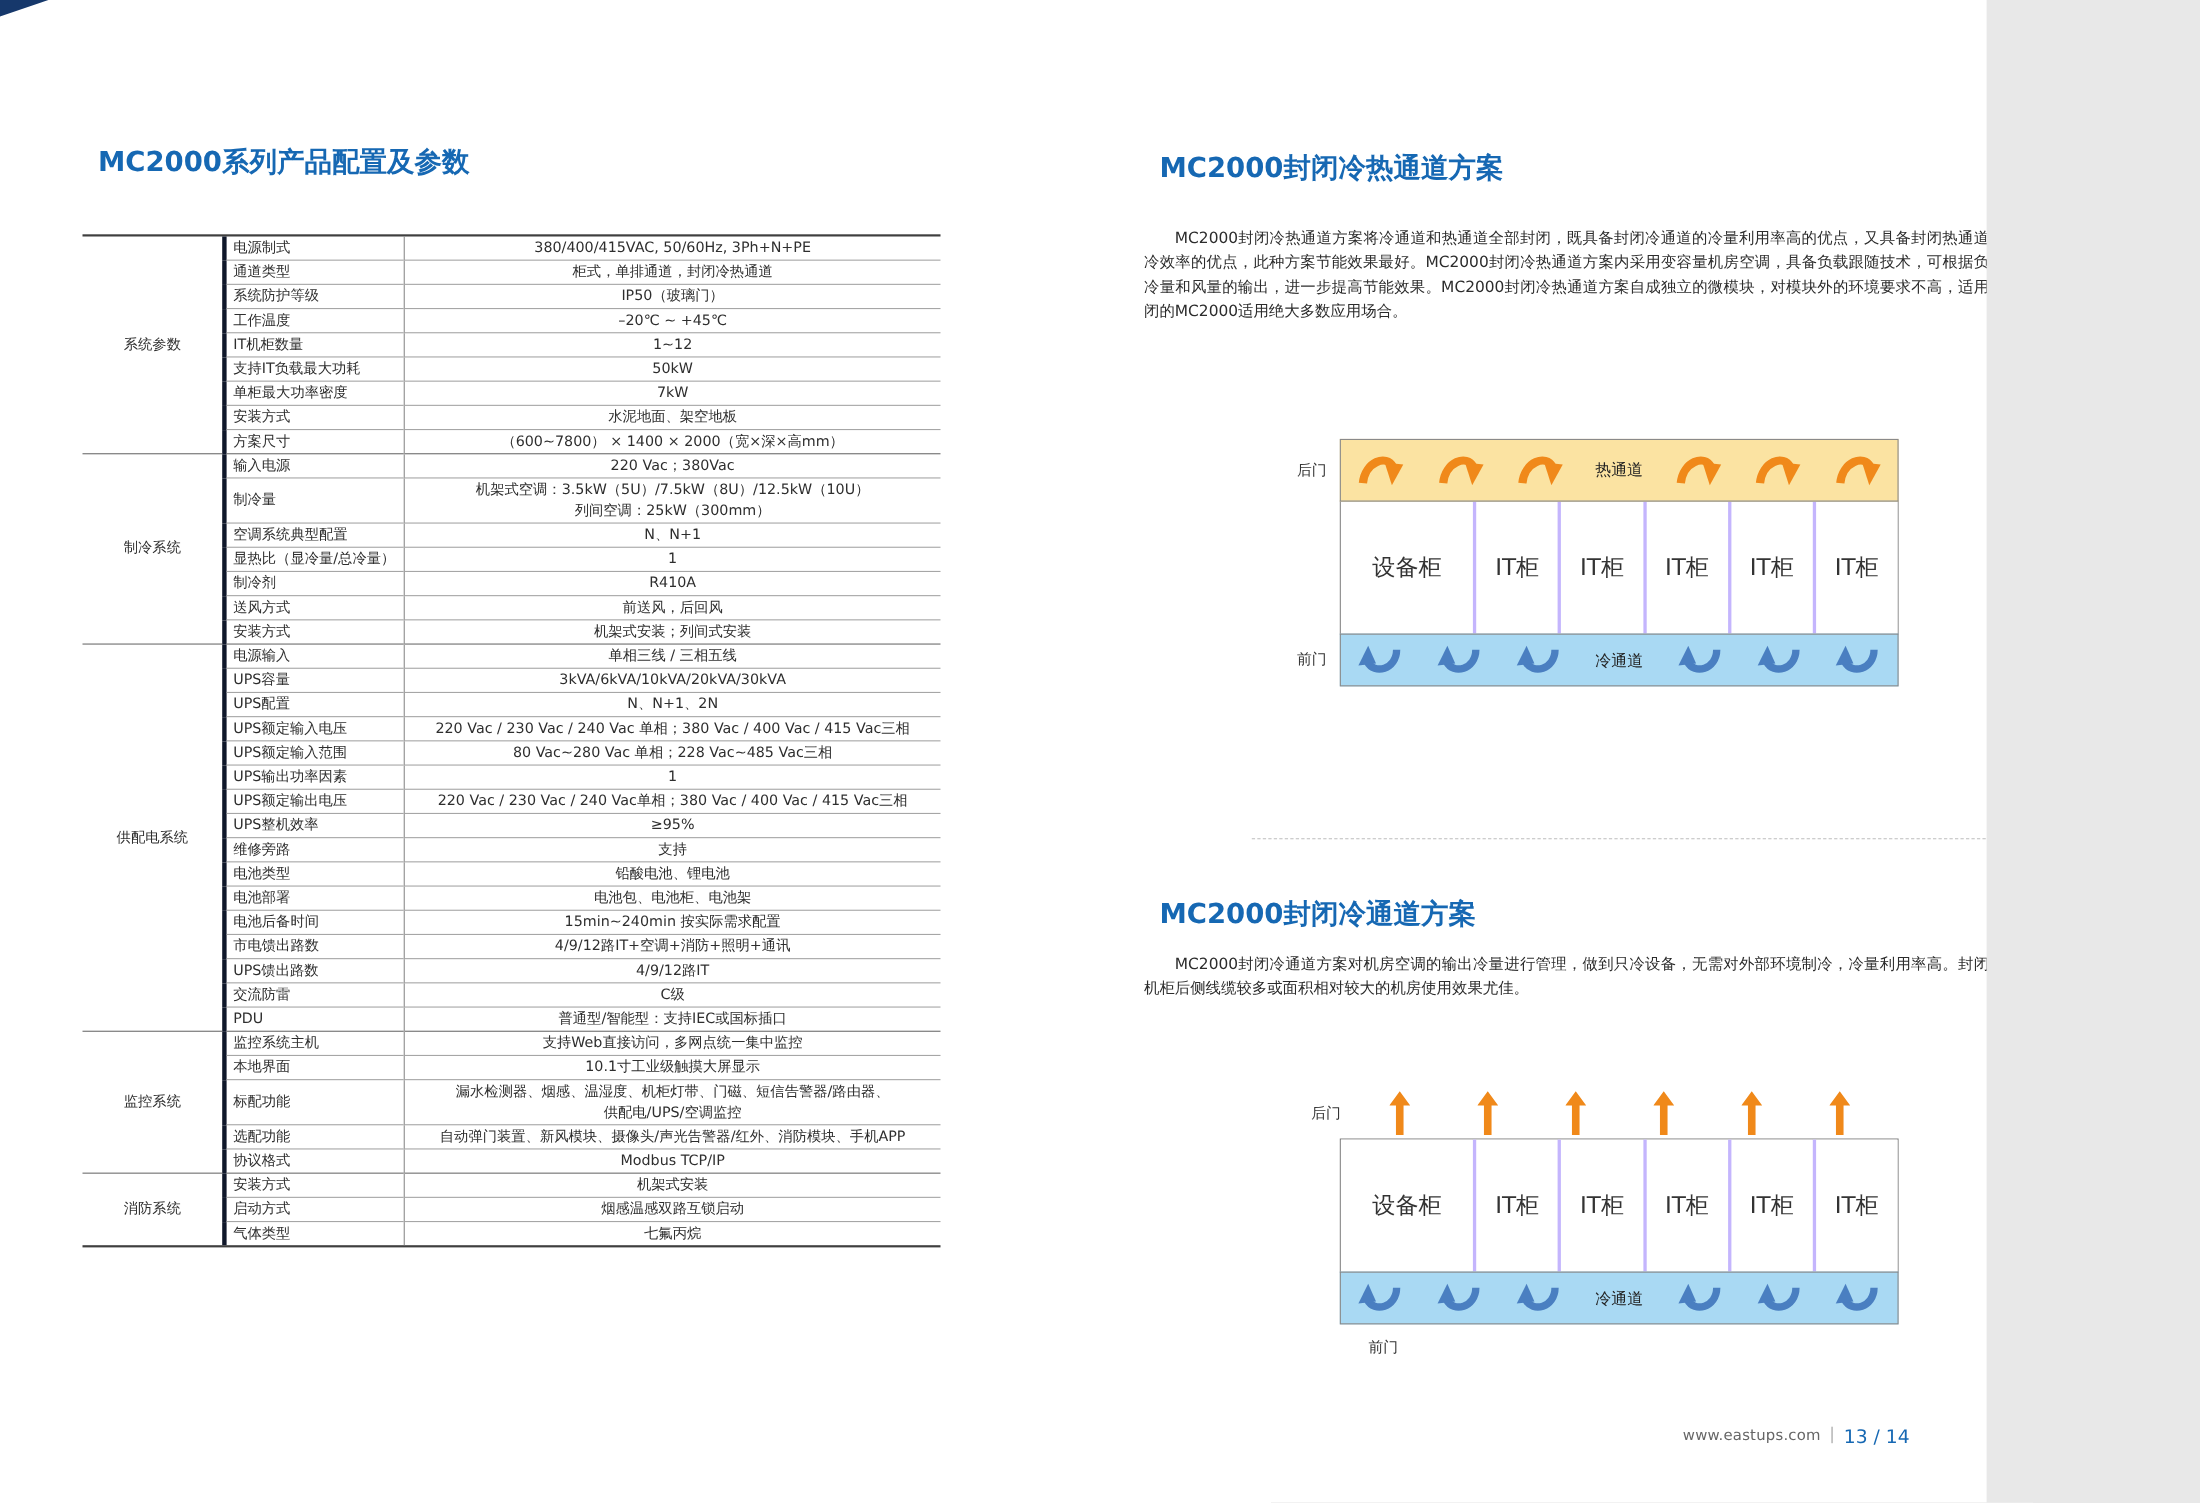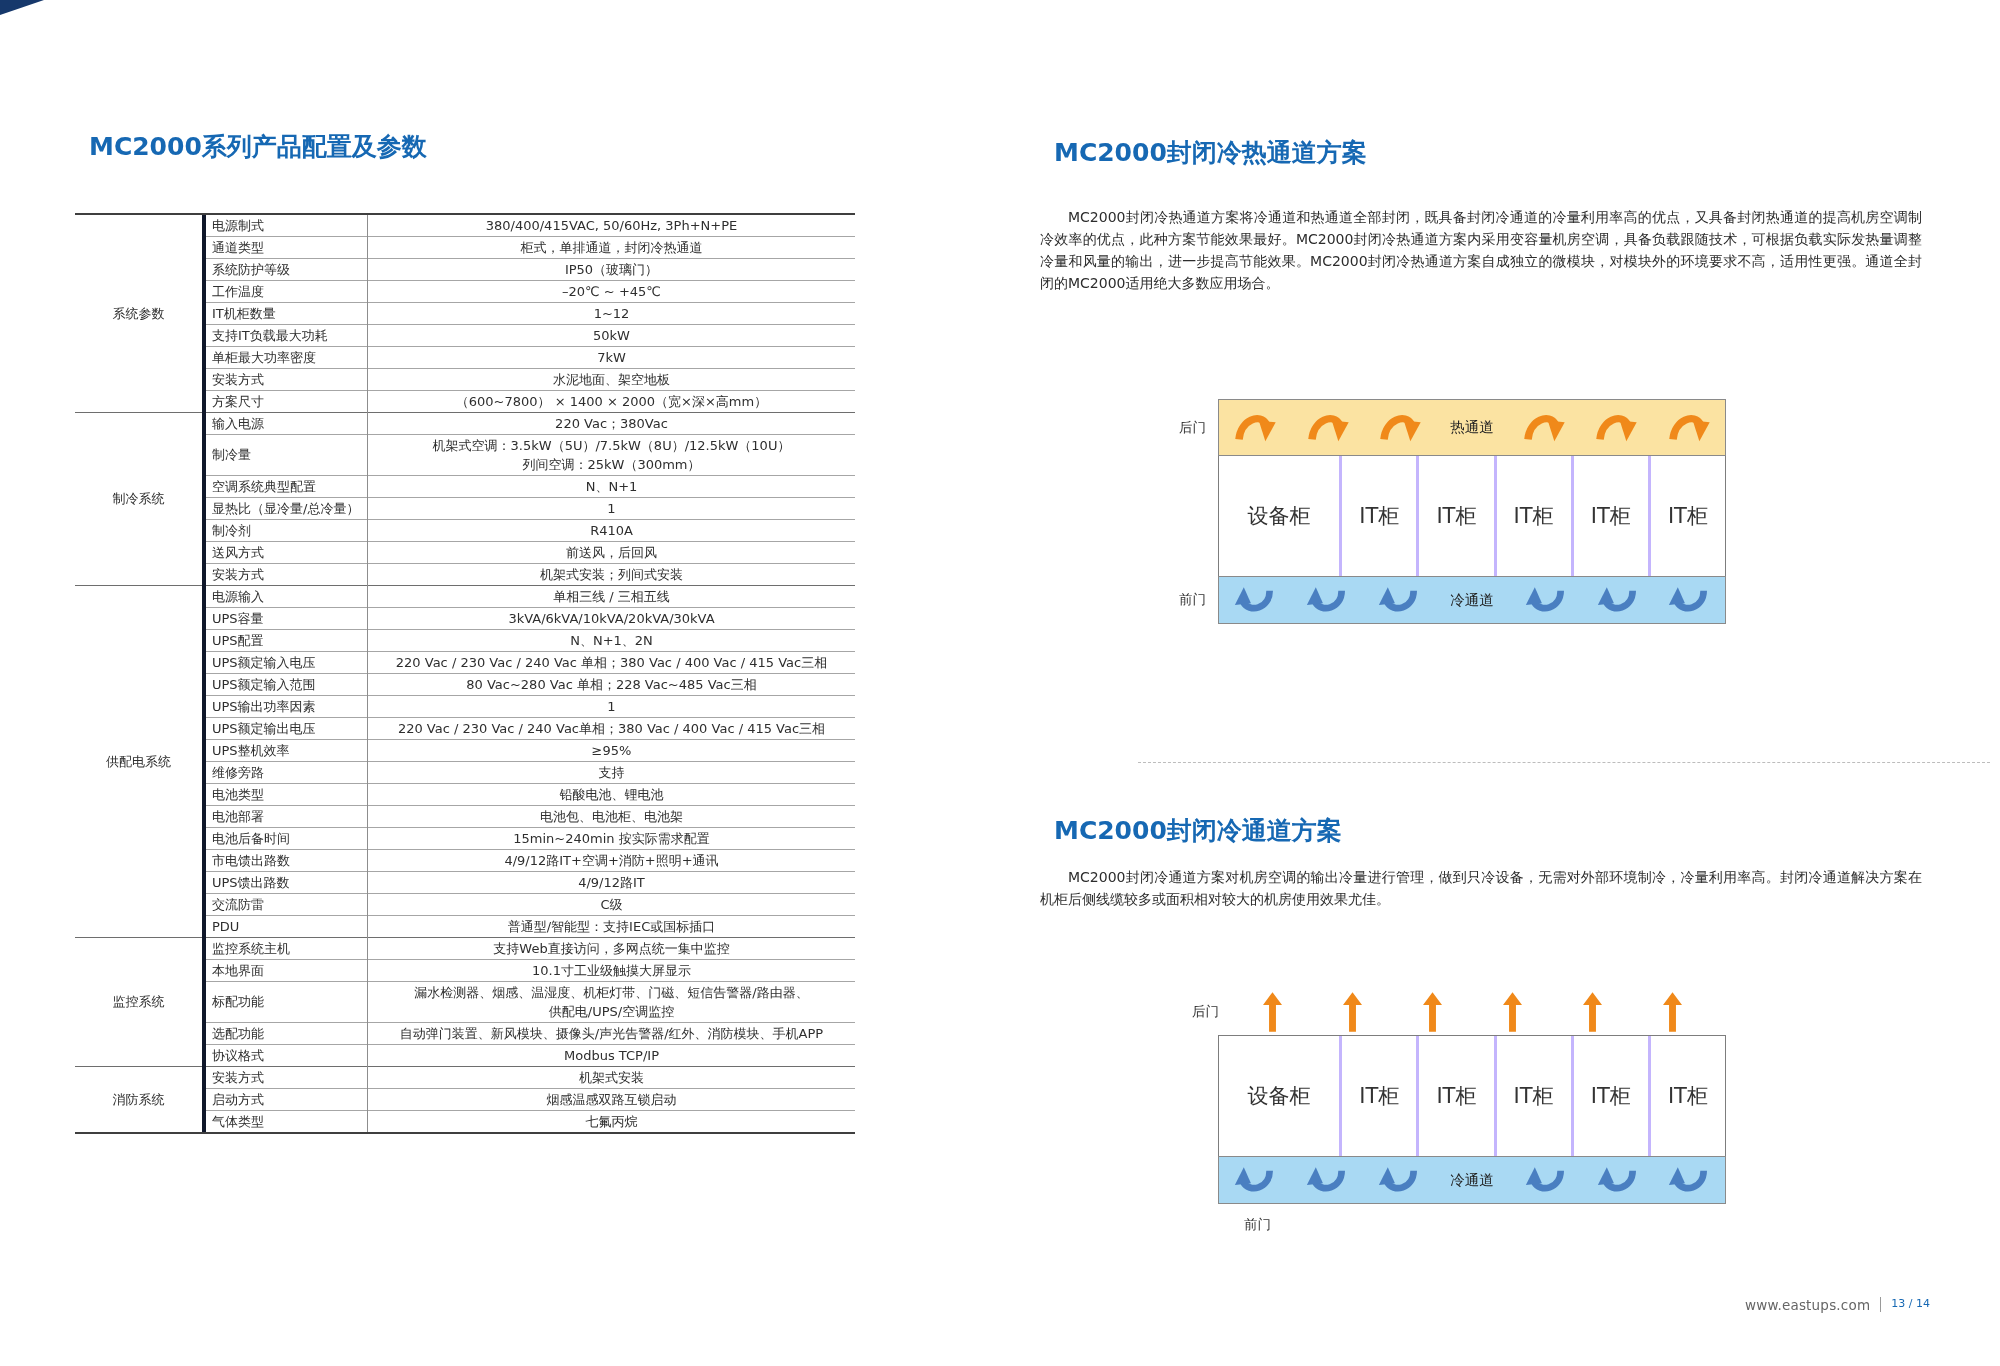--- a/index.html
+++ b/index.html
@@ -1,17 +1,17 @@
 <!DOCTYPE html>
 <html><head>
 <meta charset="utf-8">
 <style>
   html,body{margin:0;padding:0;background:#e8e8e8;}
-  .page{position:relative;width:2000px;height:1366px;background:#ffffff;overflow:hidden;
-        font-family:"DejaVu Sans","Liberation Sans",sans-serif;color:#222;}
+  .page{position:relative;width:1778px;height:1366px;background:#ffffff;overflow:hidden;
+        font-family:"DejaVu Sans","Liberation Sans",sans-serif;color:#222;padding-left:28px;}
   .corner{position:absolute;left:0;top:0;width:0;height:0;
           border-top:15px solid #16386b;border-right:44px solid transparent;}
 
   
   .left{position:absolute;left:75px;top:130px;width:780px;}
   .left h1{margin:0 0 50px 14px;font-size:25px;line-height:33px;font-weight:bold;color:#1668b3;}
   .tablewrap{border-top:2px solid #3f3f3f;border-bottom:2px solid #3f3f3f;}
   table.spec{width:100%;border-collapse:collapse;table-layout:fixed;}
   table.spec td{font-size:13px;color:#2e2e2e;padding:1px 6px;height:18px;line-height:18px;vertical-align:middle;}
   td.group{width:115px;text-align:center;font-size:13.5px;color:#222;}
@@ -46,21 +46,21 @@
   .aisle-label{font-size:14.5px;color:#222;white-space:nowrap;}
   .side-label{position:absolute;left:-53px;width:40px;text-align:right;font-size:13.5px;color:#333;}
   .row-side-label{position:absolute;left:-39px;bottom:12px;width:40px;text-align:right;font-size:13.5px;color:#333;}
   .front-below{margin:12px 0 0 26px;font-size:13.5px;color:#333;}
   .aicon{display:inline-block;line-height:0;}
 
   
   .footer{position:absolute;top:1297px;right:70px;display:flex;align-items:flex-start;gap:10px;}
   .footer .url{font-size:13.5px;color:#666;letter-spacing:.2px;}
   .footer .fdiv{width:1px;height:15px;background:#9a9a9a;}
-  .footer .pg{font-size:11px;color:#1668b3;}
+  .footer .pg{font-size:17px;color:#1668b3;}
 </style>
 </head>
 <body>
 
 <div class="page">
   <div class="corner"></div>
 
   <div class="left">
     <h1>MC2000系列产品配置及参数</h1>
     <div class="tablewrap">

